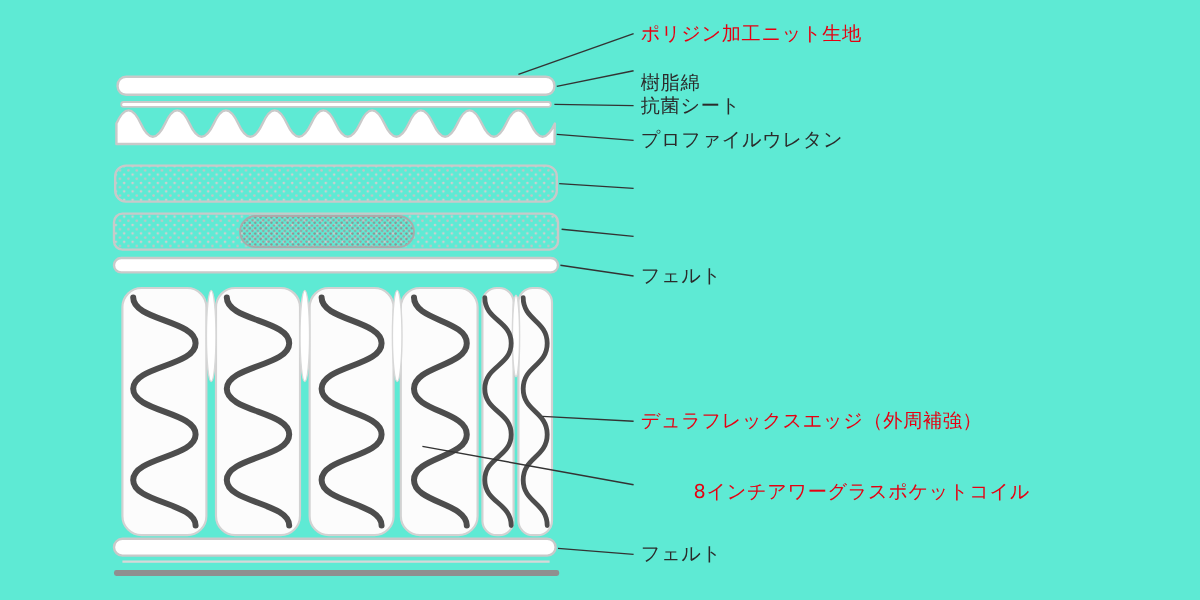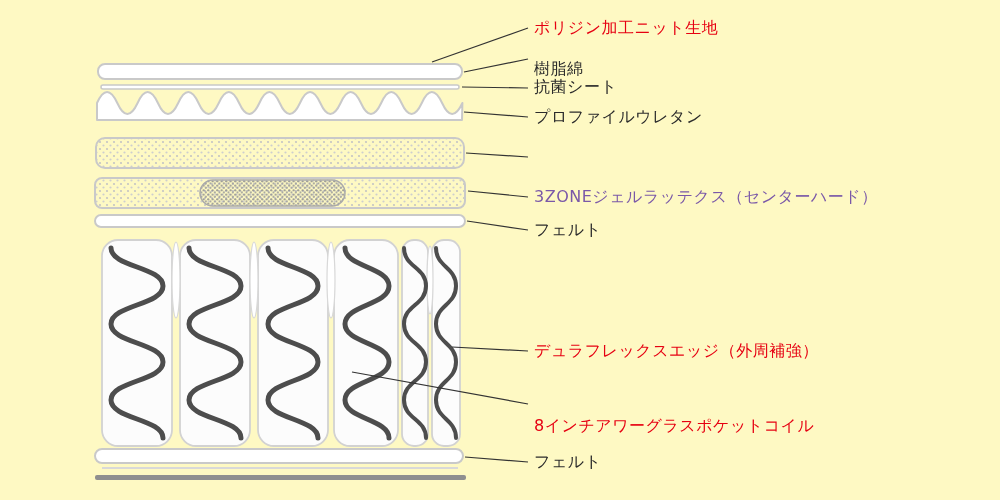--- a/index.html
+++ b/index.html
@@ -1,17 +1,17 @@
 <!DOCTYPE html>
 <html><head>
 <meta charset="utf-8">
 <style>
   html,body{margin:0;padding:0;background:#ffffff;}
   .stage{
-    position:relative;width:1000px;height:500px;background:#fef9c3;overflow:hidden;
+    position:relative;width:1000px;height:500px;background:#5eead4;overflow:hidden;
     font-family:"DejaVu Sans","Liberation Sans",sans-serif;
   }
   .stage svg{position:absolute;left:0;top:0;}
   .label{
     position:absolute;left:534px;font-size:16px;line-height:20px;
     white-space:nowrap;color:#2b2b2b;letter-spacing:0.5px;
   }
 </style>
 </head>
 <body>
@@ -93,20 +93,19 @@
       <line x1="468" y1="191" x2="528" y2="197"></line>
       <line x1="467" y1="221" x2="528" y2="230"></line>
       <line x1="452" y1="347" x2="528" y2="351"></line>
       <line x1="352" y1="372" x2="528" y2="404"></line>
       <line x1="465" y1="457" x2="528" y2="462"></line>
     </g>
   </svg>
 
   <div class="label" style="top: 18px; color: rgb(230, 0, 18);">ポリジン加工ニット生地</div>
   <div class="label" style="top: 59px; color: rgb(43, 43, 43);">樹脂綿</div>
-  <div class="label" style="top: 78px; color: rgb(43, 43, 43); font-family: Liberation Mono, monospace;">抗菌シート</div>
+  <div class="label" style="top: 78px; color: rgb(43, 43, 43);">抗菌シート</div>
   <div class="label" style="top: 107px; color: rgb(43, 43, 43);">プロファイルウレタン</div>
-  <div class="label" style="top: 187px; color: rgb(122, 88, 168);">3ZONEジェルラッテクス（センターハード）</div>
   <div class="label" style="top: 220px; color: rgb(43, 43, 43);">フェルト</div>
   <div class="label" style="top: 341px; color: rgb(230, 0, 18); text-align: right;">デュラフレックスエッジ（外周補強）</div>
-  <div class="label" style="top: 416px; color: rgb(230, 0, 18);">8インチアワーグラスポケットコイル</div>
+  <div class="label" style="top: 400px; color: rgb(230, 0, 18); margin-left: 44px;">8インチアワーグラスポケットコイル</div>
   <div class="label" style="top: 452px; color: rgb(43, 43, 43);">フェルト</div>
 </div>
 
 </body></html>

